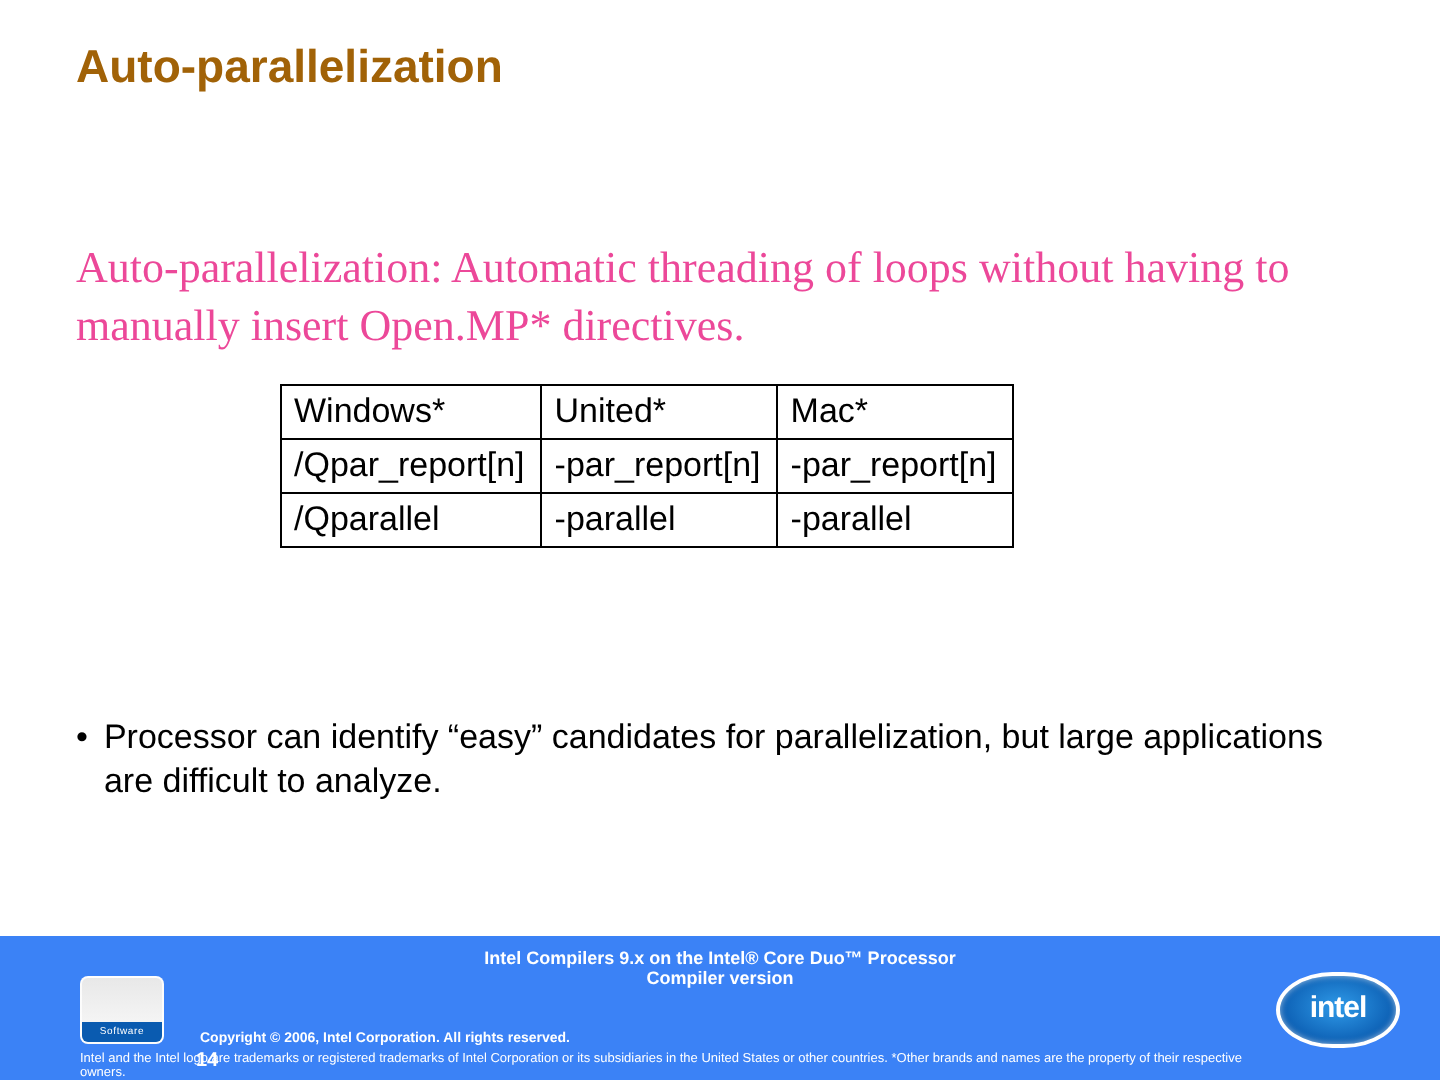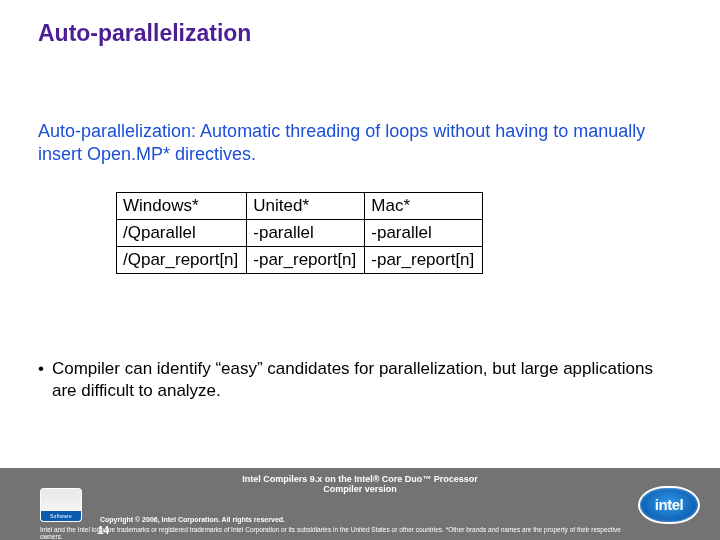--- a/index.html
+++ b/index.html
@@ -15,35 +15,36 @@
     width: 720px;
     height: 540px;
     position: relative;
   }
   .title {
     position: absolute;
     top: 20px;
     left: 38px;
     font-size: 23px;
     font-weight: bold;
-    color: #4c1d95;
+    color: #a16207;
   }
   .body-text {
     position: absolute;
     top: 120px;
     left: 38px;
     right: 40px;
-    font-size: 18px;
+    font-size: 22px;
     line-height: 1.3;
-    color: #1d4ed8;
+    color: #ec4899;
+    font-family: Liberation Serif, serif;
   }
   .opts-table {
     position: absolute;
     top: 192px;
-    left: 116px;
+    left: 140px;
     border-collapse: collapse;
   }
   .opts-table td {
     border: 1px solid #000;
     padding: 3px 8px 3px 6px;
     font-size: 17px;
     color: #000;
     vertical-align: middle;
     white-space: nowrap;
   }
@@ -60,21 +61,21 @@
     display: flex;
     gap: 8px;
   }
   .bullet-block .dot { flex: 0 0 auto; }
   .footer-bar {
     position: absolute;
     left: 0;
     right: 0;
     bottom: 0;
     height: 72px;
-    background: #737373;
+    background: #3b82f6;
   }
   .footer-title {
     position: absolute;
     top: 6px;
     left: 50%;
     transform: translateX(-50%);
     width: 380px;
     text-align: center;
     color: #fff;
     font-size: 9px;
@@ -167,36 +168,36 @@
   <div class="body-text">Auto-parallelization: Automatic threading of loops without having to manually insert Open.MP* directives.</div>
 
   <table class="opts-table">
     <tbody>
         <tr>
       <td>Windows*</td>
       <td>United*</td>
       <td>Mac*</td>
     </tr>
     <tr>
+      <td>/Qpar_report[n]</td>
+      <td>-par_report[n]</td>
+      <td>-par_report[n]</td>
+    </tr>
+    <tr>
       <td>/Qparallel</td>
       <td>-parallel</td>
       <td>-parallel</td>
     </tr>
-    <tr>
-      <td>/Qpar_report[n]</td>
-      <td>-par_report[n]</td>
-      <td>-par_report[n]</td>
-    </tr>
   </tbody>
     </table>
 
   <div class="bullet-block">
     <div class="row">
       <span class="dot">•</span>
-      <span>Compiler can identify “easy” candidates for parallelization, but large applications are difficult to analyze.</span>
+      <span>Processor can identify “easy” candidates for parallelization, but large applications are difficult to analyze.</span>
     </div>
   </div>
 
   <div class="footer-bar">
     <div class="footer-title">
       <span>Intel Compilers 9.x on the Intel® Core Duo™ Processor</span><br>
       <span>Compiler version</span>
     </div>
 
     <div class="software-badge">

